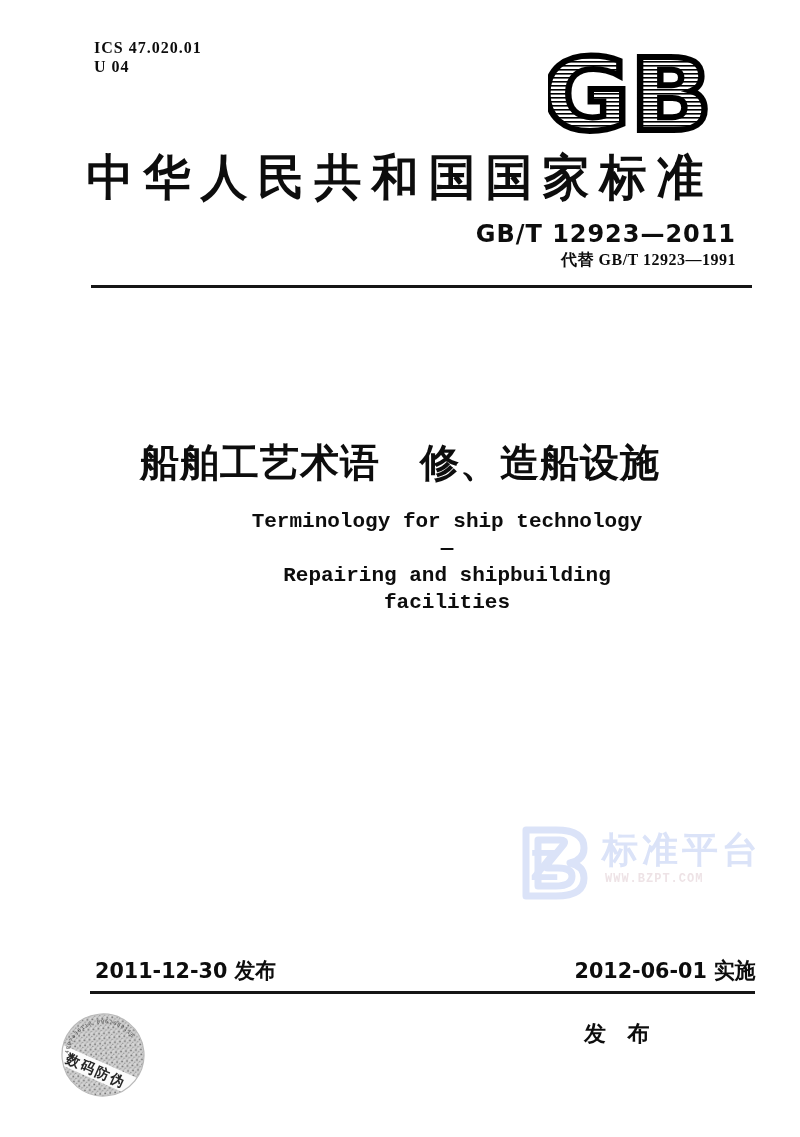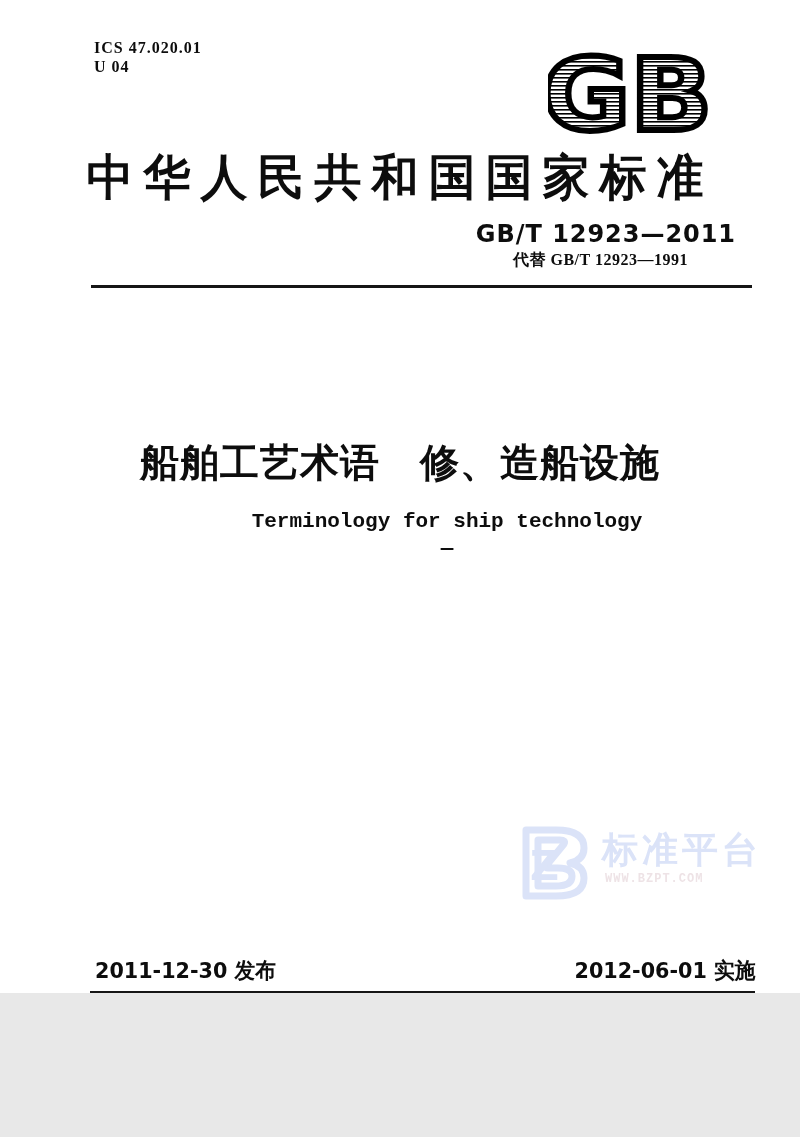--- a/index.html
+++ b/index.html
@@ -1,18 +1,18 @@
 <!DOCTYPE html>
 <html><head>
 <meta charset="utf-8">
 <style>
   html,body{margin:0;padding:0;background:#e8e8e8;}
   #page{
     position:relative;
-    width:800px;height:993px;
+    width:800px;height:1137px;
     margin:0 auto;
     background:#ffffff;
     font-family:"Liberation Serif", serif;
     color:#0d0d0d;
     overflow:hidden;
   }
   .abs{position:absolute;}
 
   
   .ics{
@@ -40,21 +40,21 @@
   
   .std-block{right:64px;top:219px;text-align:right;}
   .std-number{
     font-family:"DejaVu Sans", sans-serif;
     font-weight:bold;font-size:25px;letter-spacing:1px;
     transform:scaleX(.96);transform-origin:right;
   }
   .std-replaces{
     margin-top:2px;
     font-family:"Liberation Serif", serif;
-    font-weight:bold;font-size:16px;letter-spacing:.5px;text-align:center;
+    font-weight:bold;font-size:16px;letter-spacing:.5px;
   }
 
   .rule{background:#161616;}
   .rule-top{left:91px;top:285px;width:661px;height:3px;}
   .rule-bottom{left:90px;top:991px;width:665px;height:3px;}
 
   
   .title-cn{
     left:0;right:0;top:436px;
     text-align:center;
@@ -151,20 +151,21 @@
   <div class="abs std-block">
     <div class="std-number">GB/T 12923—2011</div>
     <div class="std-replaces">代替 GB/T 12923—1991</div>
   </div>
 
   <div class="abs rule rule-top"></div>
 
   <div class="abs title-cn">船舶工艺术语　修、造船设施</div>
   <div class="abs title-en">
     <div>Terminology for ship technology—</div>
+    <div>Repairing and shipbuilding facilities</div>
   </div>
 
   <div class="abs watermark">
     <svg class="wm-logo" width="84" height="78" viewBox="0 0 84 78" aria-hidden="true">
       <path d="M14 6 H44 Q72 6 72 24 Q72 36 58 39 Q72 42 72 54 Q72 72 44 72 H14 Z
                M26 16 V62 H44 Q60 62 60 52 Q60 44 46 44 H36 Q34 44 34 42 L52 20 Q54 16 48 16 Z" fill="none" stroke="#dbe3f8" stroke-width="7" stroke-linejoin="round"></path>
       <text x="18" y="56" font-family="DejaVu Sans, sans-serif" font-weight="bold" font-size="40" fill="#dbe3f8">Z</text>
     </svg>
     <div class="wm-brand" style="color:#dbe3f8">标准平台</div>
     <div class="wm-url" style="color:#eee3e6">WWW.BZPT.COM</div>

